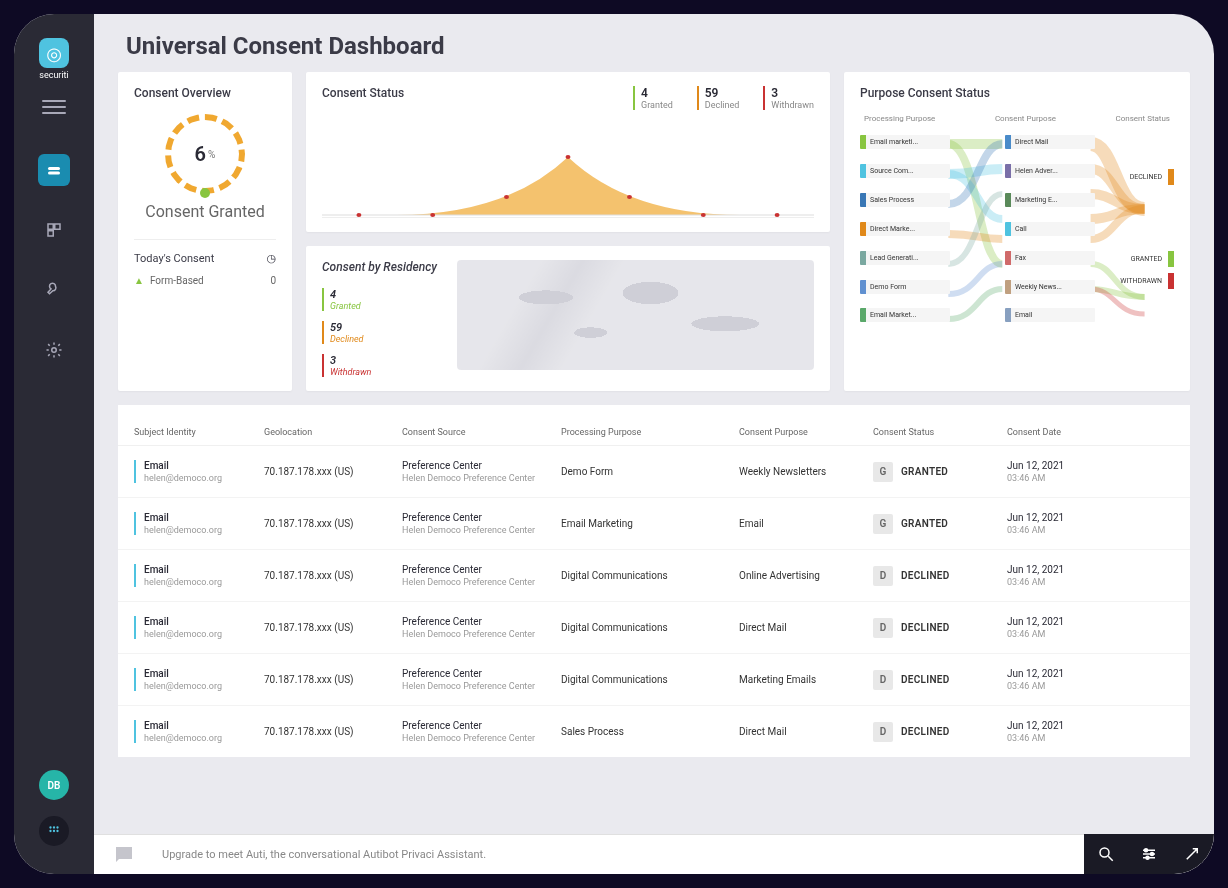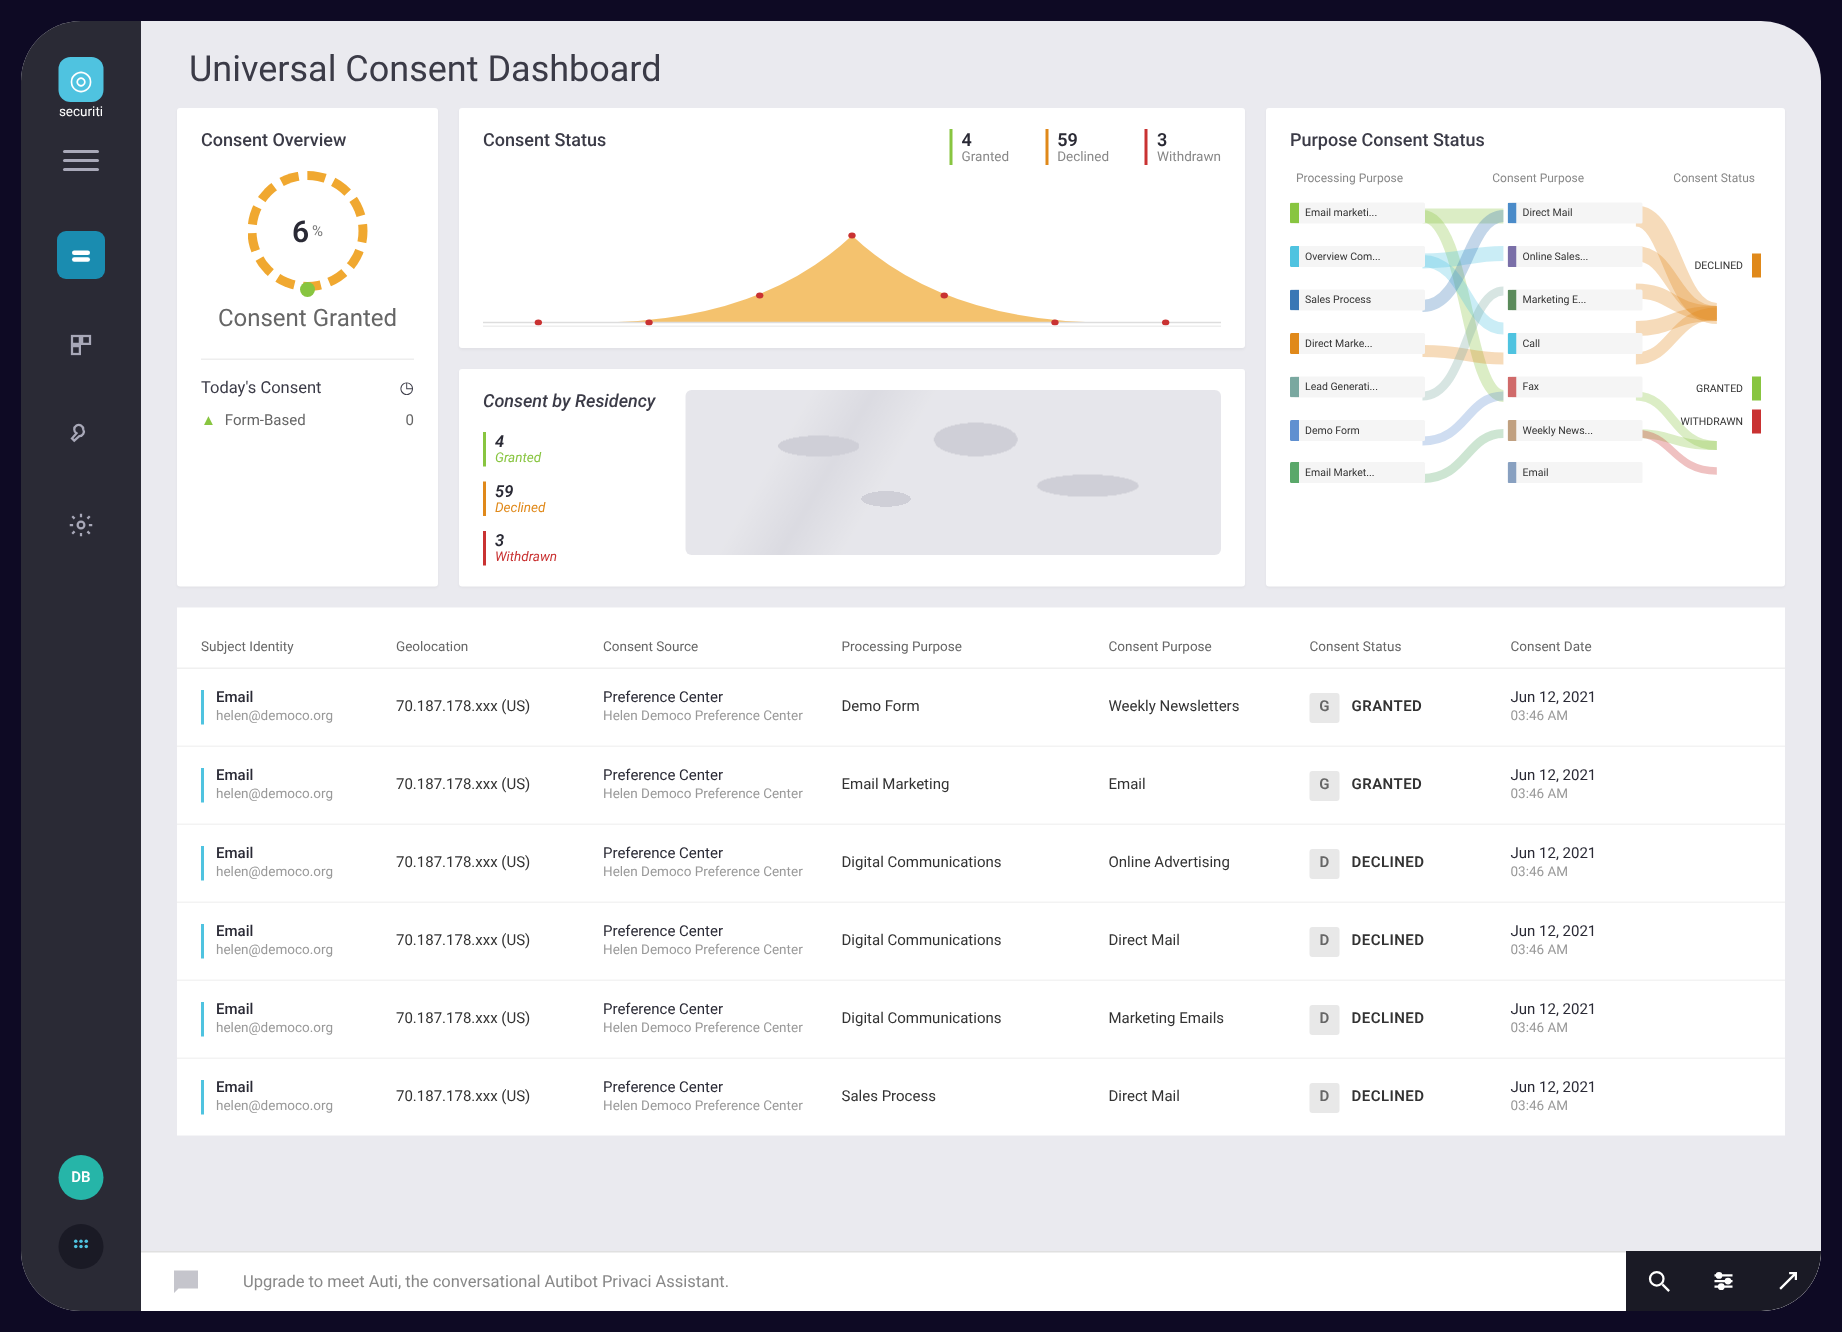--- a/index.html
+++ b/index.html
@@ -14,21 +14,21 @@
 .nav-icons { display:flex; flex-direction:column; gap:28px; align-items:center; }
 .nav-icon { width:32px; height:32px; display:flex; align-items:center; justify-content:center; color:#a8a8b8; cursor:pointer; border-radius:6px; }
 .nav-icon.active { background:#1a8cb0; color:#fff; }
 .nav-icon svg { width:18px; height:18px; }
 .sidebar-bottom { margin-top:auto; display:flex; flex-direction:column; gap:16px; align-items:center; padding-bottom:8px;}
 .avatar-badge { width:30px; height:30px; border-radius:50%; background:#26b5a8; color:#fff; font-size:10px; display:flex; align-items:center; justify-content:center; font-weight:600;}
 .grid-badge { width:30px; height:30px; border-radius:50%; background:#1a1a25; display:flex; align-items:center; justify-content:center;}
 .grid-badge svg { width:14px; height:14px; color:#4fc3e0;}
 .main { flex:1; display:flex; flex-direction:column; overflow:hidden; }
 .header { padding: 18px 32px 12px; }
-.page-title { font-size:24px; font-weight:400; color:#3b3b47; }
+.page-title { font-size:24px; font-weight:700; color:#3b3b47; }
 .content { flex:1; padding: 0 24px 0 24px; overflow-y:auto; }
 .top-row { display:flex; gap:14px; margin-bottom:14px; }
 .card { background:#fff; border-radius:2px; padding:14px 16px; box-shadow:0 1px 2px rgba(0,0,0,0.04);}
 .card-title { font-size:12px; color:#3b3b47; font-weight:500; margin-bottom:14px;}
 .overview-card { width:174px; }
 .gauge-wrap { display:flex; flex-direction:column; align-items:center; }
 .gauge { width:80px; height:80px; border-radius:50%; border:6px dashed #f0a830; display:flex; align-items:center; justify-content:center; margin-bottom:8px; position:relative;}
 .gauge::after{ content:''; position:absolute; bottom:-10px; left:50%; transform:translateX(-50%); width:10px; height:10px; background:#88c540; border-radius:50%;}
 .gauge-val { font-size:20px; font-weight:600; color:#2a2a35; }
 .gauge-pct { font-size:10px; color:#777; margin-left:2px;}
@@ -255,30 +255,30 @@
               <path d="M235,40 C260,40 260,80 290,80" stroke="#e0891a" stroke-width="10" fill="none" opacity="0.3"></path>
               <path d="M235,65 C260,65 260,80 290,80" stroke="#e0891a" stroke-width="10" fill="none" opacity="0.3"></path>
               <path d="M235,90 C260,90 260,80 290,80" stroke="#e0891a" stroke-width="10" fill="none" opacity="0.3"></path>
               <path d="M235,110 C260,110 260,80 290,80" stroke="#e0891a" stroke-width="8" fill="none" opacity="0.3"></path>
               <path d="M235,135 C260,135 260,168 290,168" stroke="#88c540" stroke-width="6" fill="none" opacity="0.3"></path>
               <path d="M235,160 C260,160 260,168 290,168" stroke="#88c540" stroke-width="6" fill="none" opacity="0.3"></path>
               <path d="M235,160 C260,160 260,185 290,185" stroke="#c93232" stroke-width="5" fill="none" opacity="0.3"></path>
             </svg>
             <div class="sankey-col left" id="sankey-left">
                 <div class="sankey-node" style="border-color: rgb(136, 197, 64);">Email marketi...</div>
-                <div class="sankey-node" style="border-color: rgb(79, 195, 224);">Overview Com...</div>
+                <div class="sankey-node" style="border-color: rgb(79, 195, 224);">Source Com...</div>
                 <div class="sankey-node" style="border-color: rgb(57, 119, 181);">Sales Process</div>
                 <div class="sankey-node" style="border-color: rgb(224, 137, 26);">Direct Marke...</div>
                 <div class="sankey-node" style="border-color: rgb(122, 168, 160);">Lead Generati...</div>
                 <div class="sankey-node" style="border-color: rgb(96, 144, 208);">Demo Form</div>
                 <div class="sankey-node" style="border-color: rgb(90, 168, 106);">Email Market...</div>
               </div>
             <div class="sankey-col mid" id="sankey-mid">
                 <div class="sankey-node" style="border-color: rgb(74, 139, 201);">Direct Mail</div>
-                <div class="sankey-node" style="border-color: rgb(122, 111, 168);">Online Sales...</div>
+                <div class="sankey-node" style="border-color: rgb(122, 111, 168);">Helen Adver...</div>
                 <div class="sankey-node" style="border-color: rgb(90, 138, 90);">Marketing E...</div>
                 <div class="sankey-node" style="border-color: rgb(79, 195, 224);">Call</div>
                 <div class="sankey-node" style="border-color: rgb(208, 106, 106);">Fax</div>
                 <div class="sankey-node" style="border-color: rgb(192, 160, 128);">Weekly News...</div>
                 <div class="sankey-node" style="border-color: rgb(136, 160, 192);">Email</div>
               </div>
             <div class="sankey-col right" id="sankey-right">
                 <div class="sankey-right-node" style="border-color: rgb(224, 137, 26); margin-bottom: 60px;">DECLINED</div>
                 <div class="sankey-right-node" style="border-color: rgb(136, 197, 64);">GRANTED</div>
                 <div class="sankey-right-node" style="border-color: rgb(201, 50, 50);">WITHDRAWN</div>

